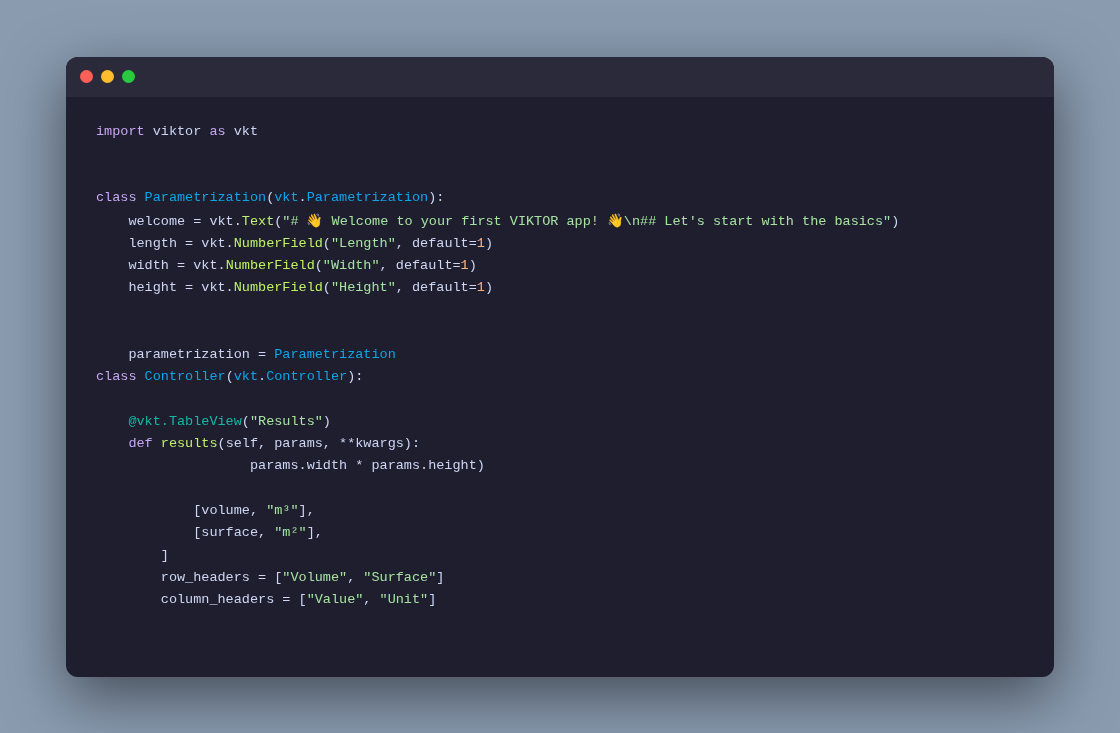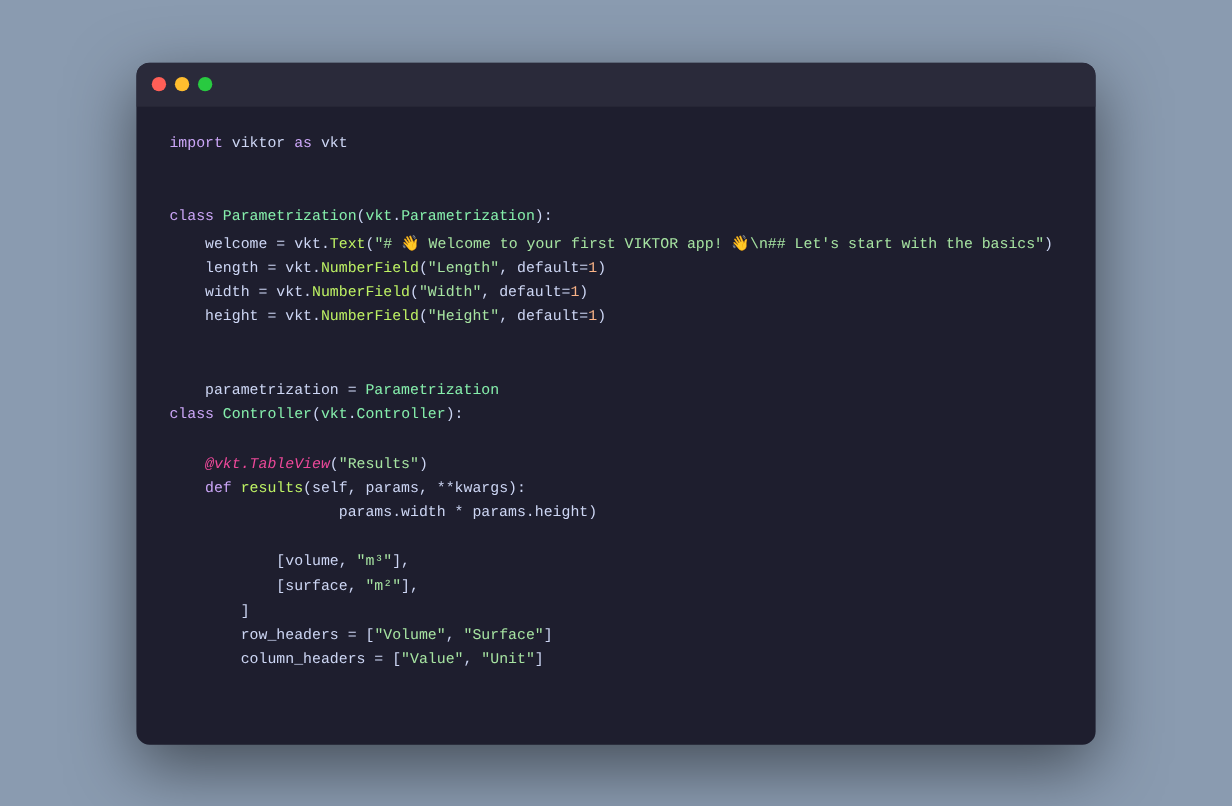--- a/index.html
+++ b/index.html
@@ -12,21 +12,21 @@
       width: 1120px;
       height: 733px;
       background: #8a9bb0;
       display: flex;
       align-items: center;
       justify-content: center;
       font-family: 'Courier New', Courier, monospace;
     }
 
     .window {
-      width: 872px;
+      width: 988px;
       height: 620px;
       background: #1e1e2e;
       border-radius: 12px;
       overflow: hidden;
       box-shadow: 0 20px 60px rgba(0,0,0,0.5);
     }
 
     .titlebar {
       background: #2a2a3a;
       height: 40px;
@@ -56,23 +56,23 @@
 
     .line {
       white-space: pre;
       display: block;
     }
 
     .kw { color: #cba6f7; }         
     .fn { color: #bef264; }         
     .str { color: #a6e3a1; }        
     .num { color: #fab387; }
-    .decorator { color: #ec4899; font-style: italic; }  
+    .decorator { color: #14b8a6; }  
     .plain { color: #cdd6f4; }      
-    .cls { color: #86efac; }        
+    .cls { color: #0ea5e9; }        
     .emoji { font-family: "Apple Color Emoji", "Segoe UI Emoji", sans-serif; color: inherit; }
   </style>
 </head>
 <body>
 
 <div class="window">
   <div class="titlebar">
     <div class="dot dot-red"></div>
     <div class="dot dot-yellow"></div>
     <div class="dot dot-green"></div>

